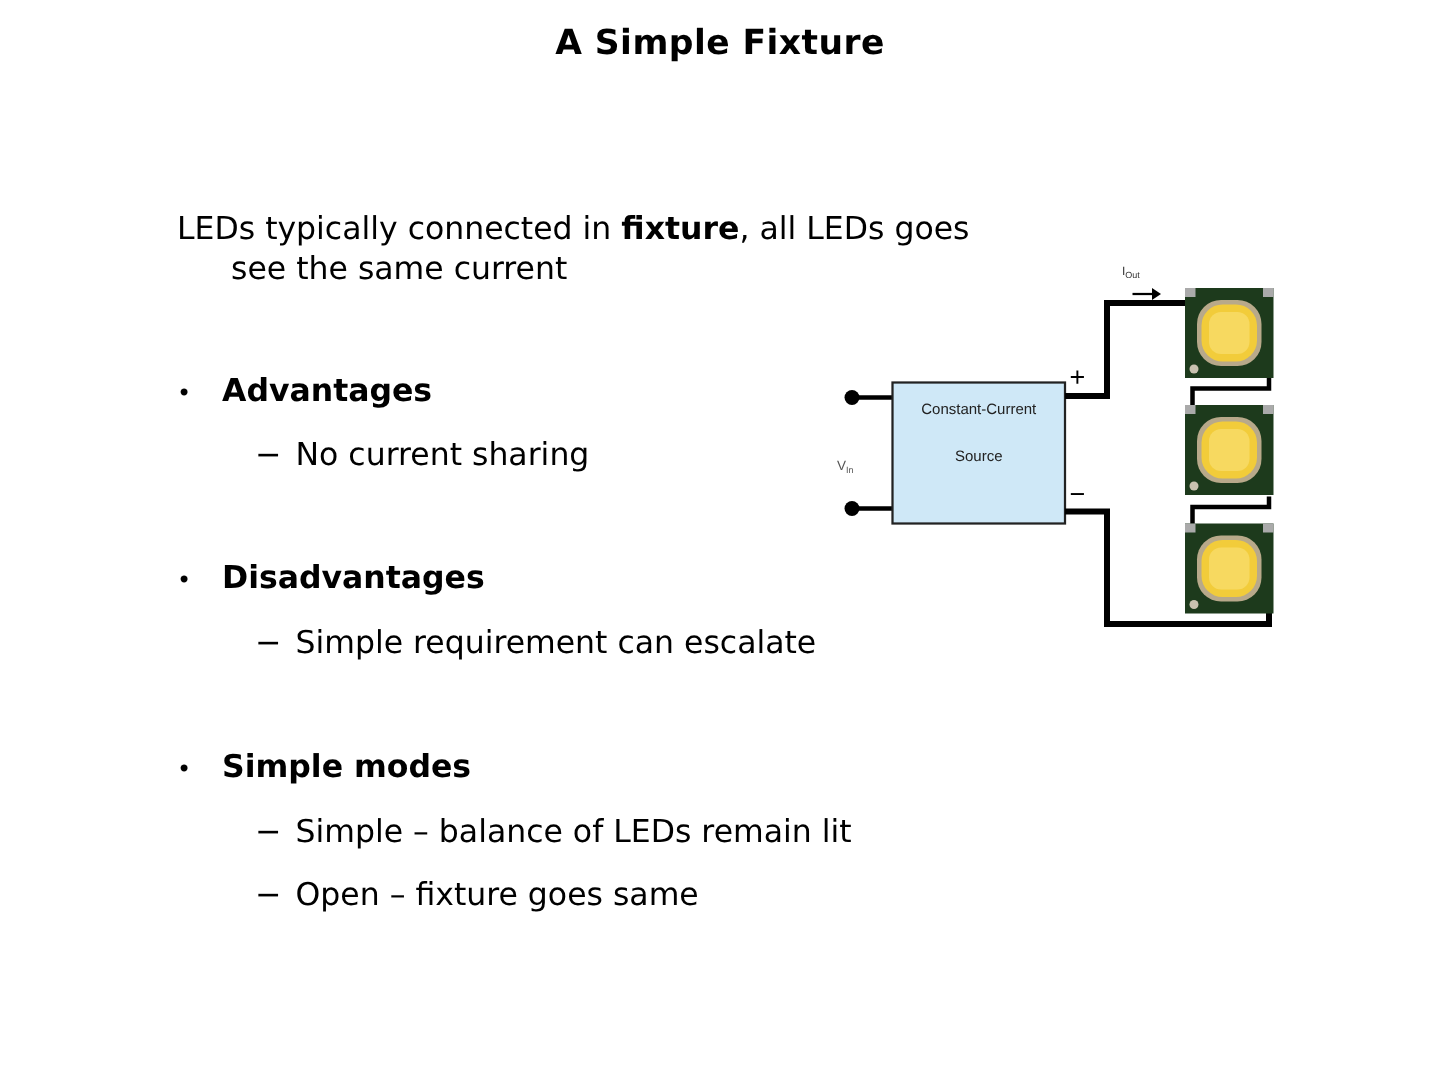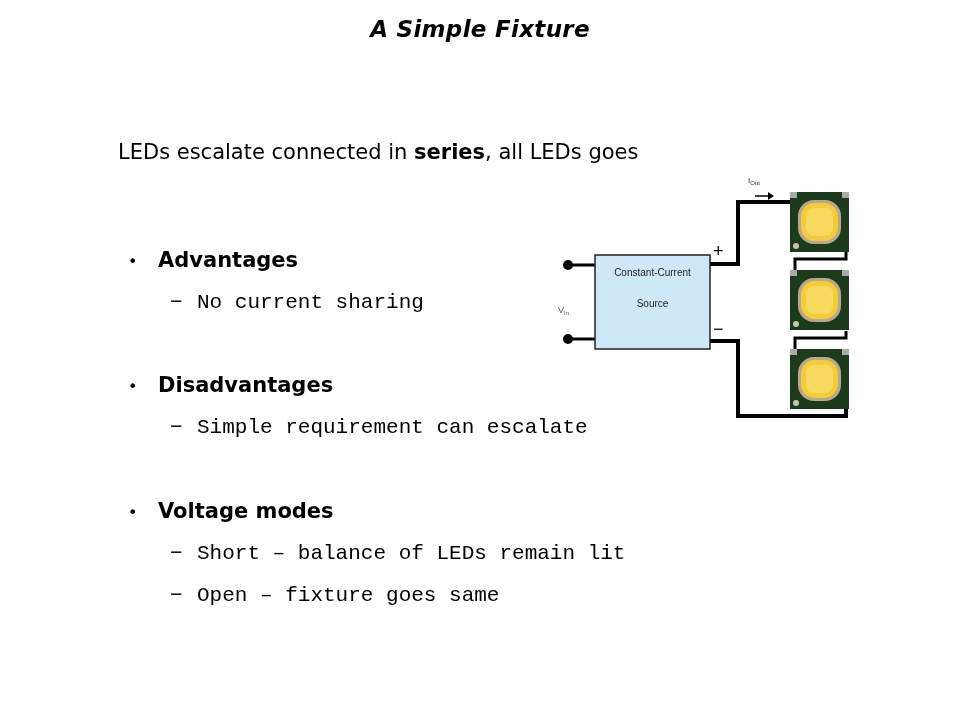--- a/index.html
+++ b/index.html
@@ -1,42 +1,43 @@
 <!DOCTYPE html>
 <html><head>
 <meta charset="utf-8">
 <style>
   html,body{margin:0;padding:0;background:#fff;}
   body{width:960px;height:720px;position:relative;overflow:hidden;font-family:"DejaVu Sans","Liberation Sans",sans-serif;color:#000;}
-  .title{position:absolute;top:16px;left:0;width:960px;text-align:center;font-weight:bold;font-size:23px;letter-spacing:0.3px;font-style:italic;}
+  .title{position:absolute;top:16px;left:0;width:960px;text-align:center;font-weight:bold;font-size:23px;letter-spacing:0.3px;}
   .intro{position:absolute;left:118px;top:139px;width:600px;font-size:21px;line-height:27px;}
   .intro .l2{padding-left:36px;}
-  .bullet{position:absolute;left:128px;font-size:21px;font-weight:bold;}
+  .bullet{position:absolute;left:118px;font-size:21px;font-weight:bold;}
   .bullet .dot{display:inline-block;width:30px;font-weight:normal;font-size:16px;vertical-align:middle;}
-  .sub{position:absolute;left:170px;font-size:21px;font-family:Liberation Mono, monospace;}
+  .sub{position:absolute;left:170px;font-size:21px;}
   .sub .dash{display:inline-block;width:27px;}
   svg{position:absolute;left:0;top:0;}
 </style>
 </head>
 <body>
 
 <div class="title">A Simple Fixture</div>
 
 <div class="intro">
-  <div><span>LEDs escalate connected in </span><b>series</b><span>, all LEDs goes</span></div>
+  <div><span>LEDs typically connected in </span><b>fixture</b><span>, all LEDs goes</span></div>
+  <div class="l2">see the same current</div>
 </div>
 
 <div class="bullet" style="top:248px"><span class="dot">•</span><span>Advantages</span></div>
 <div class="sub" style="top:291px"><span class="dash">−</span><span>No current sharing</span></div>
 
 <div class="bullet" style="top:373px"><span class="dot">•</span><span>Disadvantages</span></div>
 <div class="sub" style="top:416px"><span class="dash">−</span><span>Simple requirement can escalate</span></div>
 
-<div class="bullet" style="top:499px"><span class="dot">•</span><span>Voltage modes</span></div>
-<div class="sub" style="top:542px"><span class="dash">−</span><span>Short – balance of LEDs remain lit</span></div>
+<div class="bullet" style="top:499px"><span class="dot">•</span><span>Simple modes</span></div>
+<div class="sub" style="top:542px"><span class="dash">−</span><span>Simple – balance of LEDs remain lit</span></div>
 <div class="sub" style="top:584px"><span class="dash">−</span><span>Open – fixture goes same</span></div>
 
 <svg width="960" height="720" font-family="Liberation Sans, sans-serif">
 
   <line x1="568" y1="265" x2="595" y2="265" stroke="#000" stroke-width="3"></line>
   <line x1="568" y1="339" x2="595" y2="339" stroke="#000" stroke-width="3"></line>
   <circle cx="568" cy="265" r="5" fill="#000"></circle>
   <circle cx="568" cy="339" r="5" fill="#000"></circle>
   <text x="558" y="313" font-size="9" fill="#555"><tspan>V</tspan><tspan font-size="6" dy="2">In</tspan></text>
 

